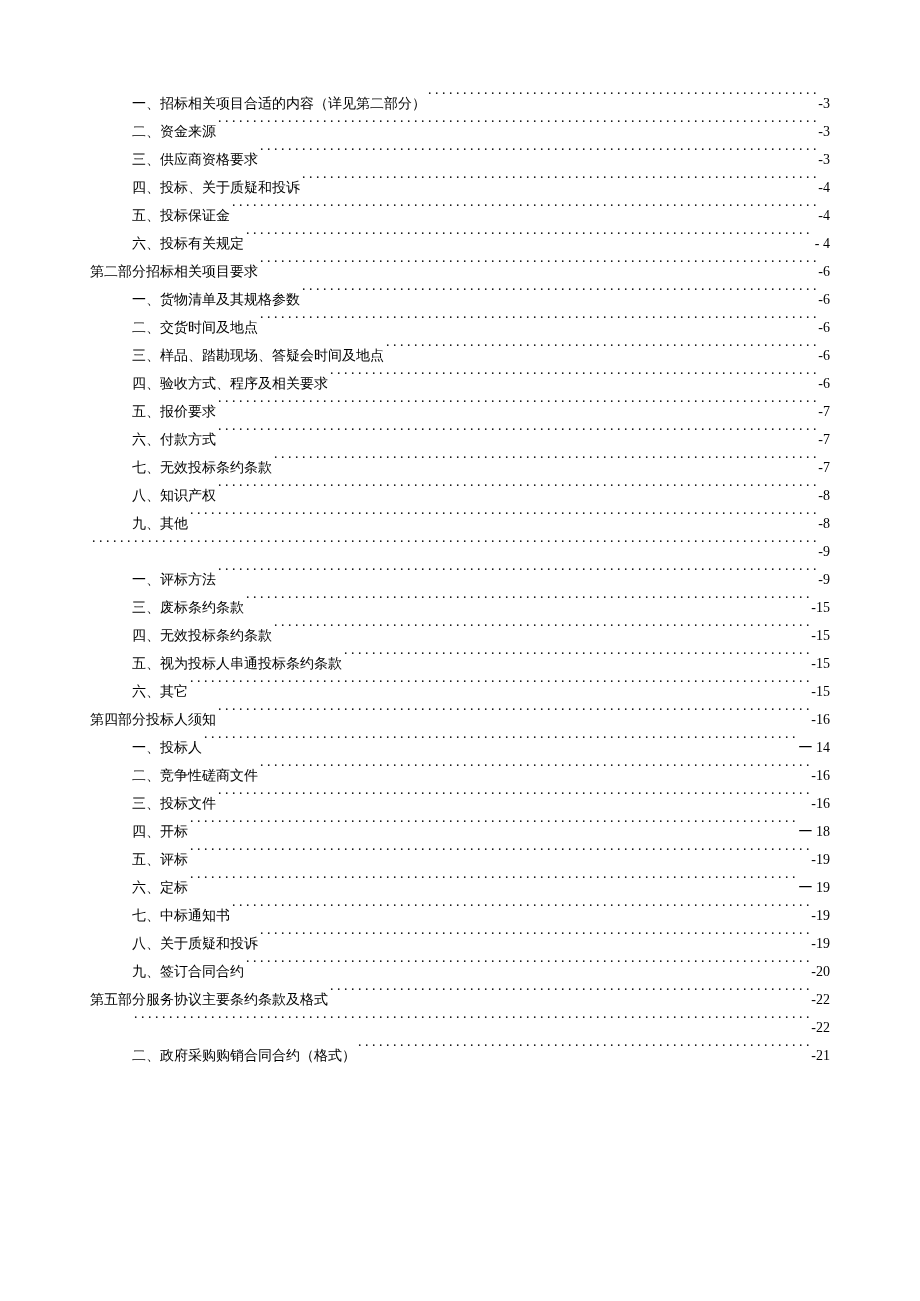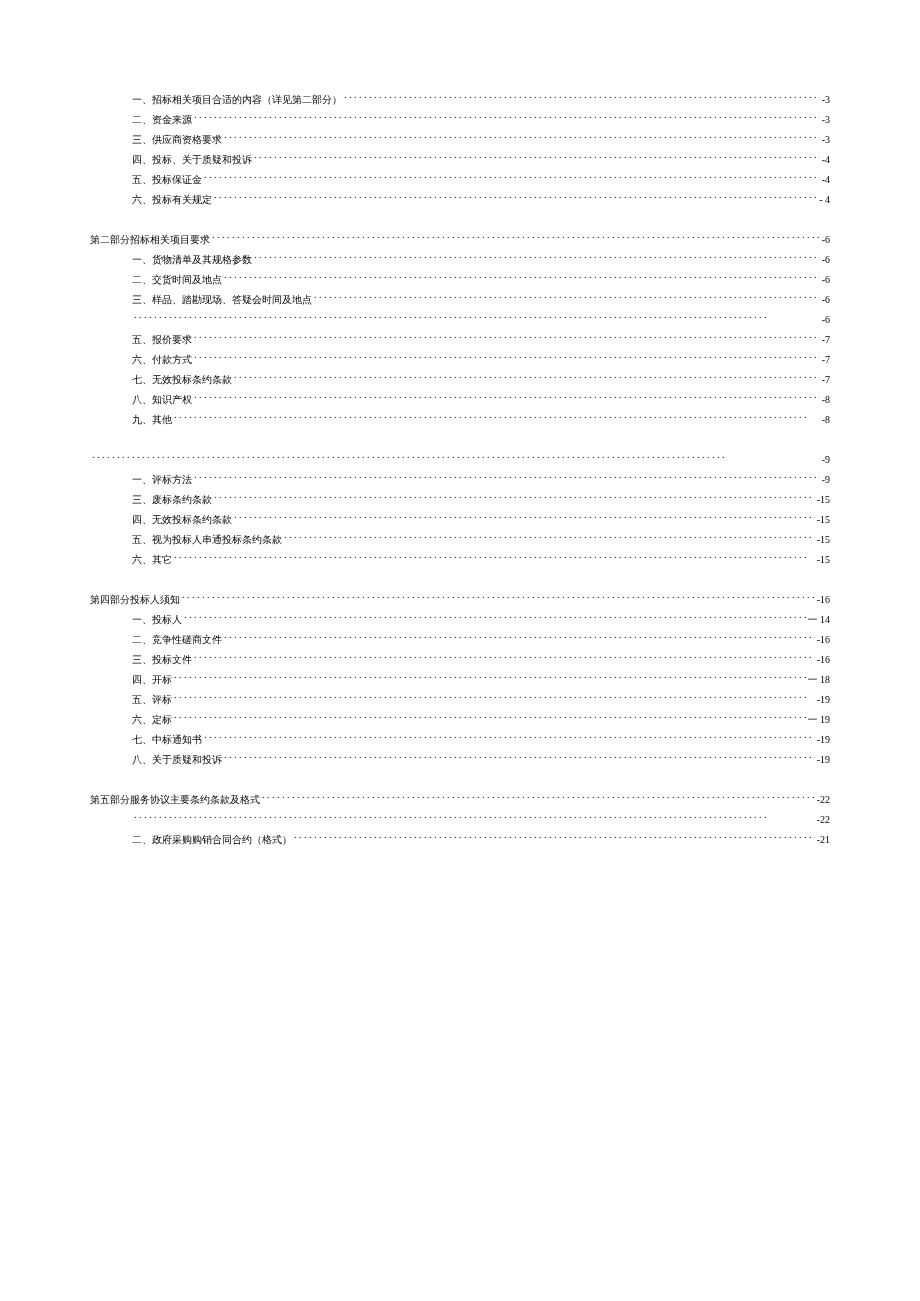--- a/index.html
+++ b/index.html
@@ -11,29 +11,28 @@
       background: #ffffff;
       font-family: "SimSun", "宋体", serif;
       width: 920px;
       padding: 90px 90px 60px 90px;
     }
     .toc-container {
       width: 100%;
     }
     .toc-entry {
       display: flex;
-      align-items: center;
-      font-size: 10px;
+      align-items: flex-start;
+      font-size: 14px;
       line-height: 2.0;
       color: #000000;
       white-space: nowrap;
     }
     .toc-entry.level-1 {
       padding-left: 0;
-      margin-top: 20px;
     }
     .toc-entry.level-2 {
       padding-left: 42px;
     }
     .toc-label {
       flex-shrink: 0;
     }
     .toc-leader {
       flex: 1;
       overflow: hidden;
@@ -100,20 +99,21 @@
       <span class="toc-label">二、交货时间及地点</span>
       <span class="toc-leader"></span>
       <span class="toc-page">-6</span>
     </div>
     <div class="toc-entry level-2">
       <span class="toc-label">三、样品、踏勘现场、答疑会时间及地点</span>
       <span class="toc-leader"></span>
       <span class="toc-page">-6</span>
     </div>
     <div class="toc-entry level-2">
+      <span class="toc-label">四、验收方式、程序及相关要求</span>
       <span class="toc-leader"></span>
       <span class="toc-page">-6</span>
     </div>
     <div class="toc-entry level-2">
       <span class="toc-label">五、报价要求</span>
       <span class="toc-leader"></span>
       <span class="toc-page">-7</span>
     </div>
     <div class="toc-entry level-2">
       <span class="toc-label">六、付款方式</span>
@@ -201,20 +201,25 @@
     </div>
     <div class="toc-entry level-2">
       <span class="toc-label">七、中标通知书</span>
       <span class="toc-leader"></span>
       <span class="toc-page">-19</span>
     </div>
     <div class="toc-entry level-2">
       <span class="toc-label">八、关于质疑和投诉</span>
       <span class="toc-leader"></span>
       <span class="toc-page">-19</span>
+    </div>
+    <div class="toc-entry level-2">
+      <span class="toc-label">九、签订合同合约</span>
+      <span class="toc-leader"></span>
+      <span class="toc-page">-20</span>
     </div>
     <div class="toc-entry level-1">
       <span class="toc-label">第五部分服务协议主要条约条款及格式</span>
       <span class="toc-leader"></span>
       <span class="toc-page">-22</span>
     </div>
     <div class="toc-entry level-2">
       <span class="toc-leader"></span>
       <span class="toc-page">-22</span>
     </div>

